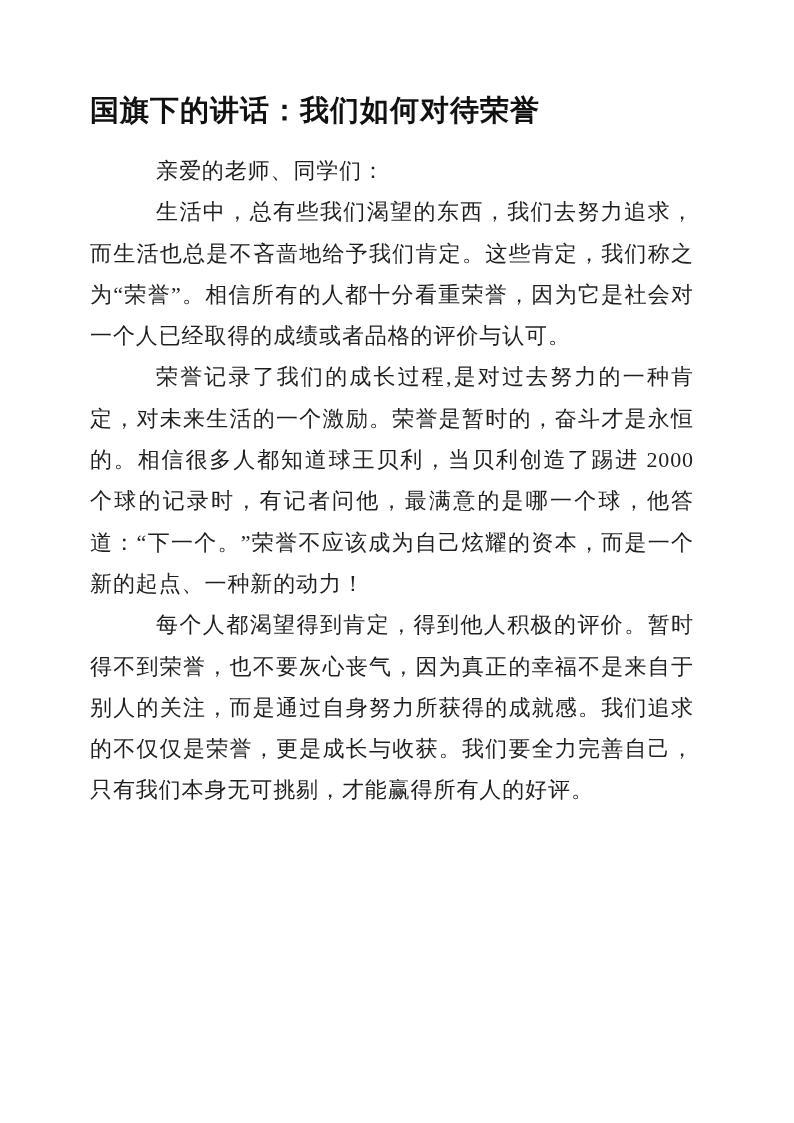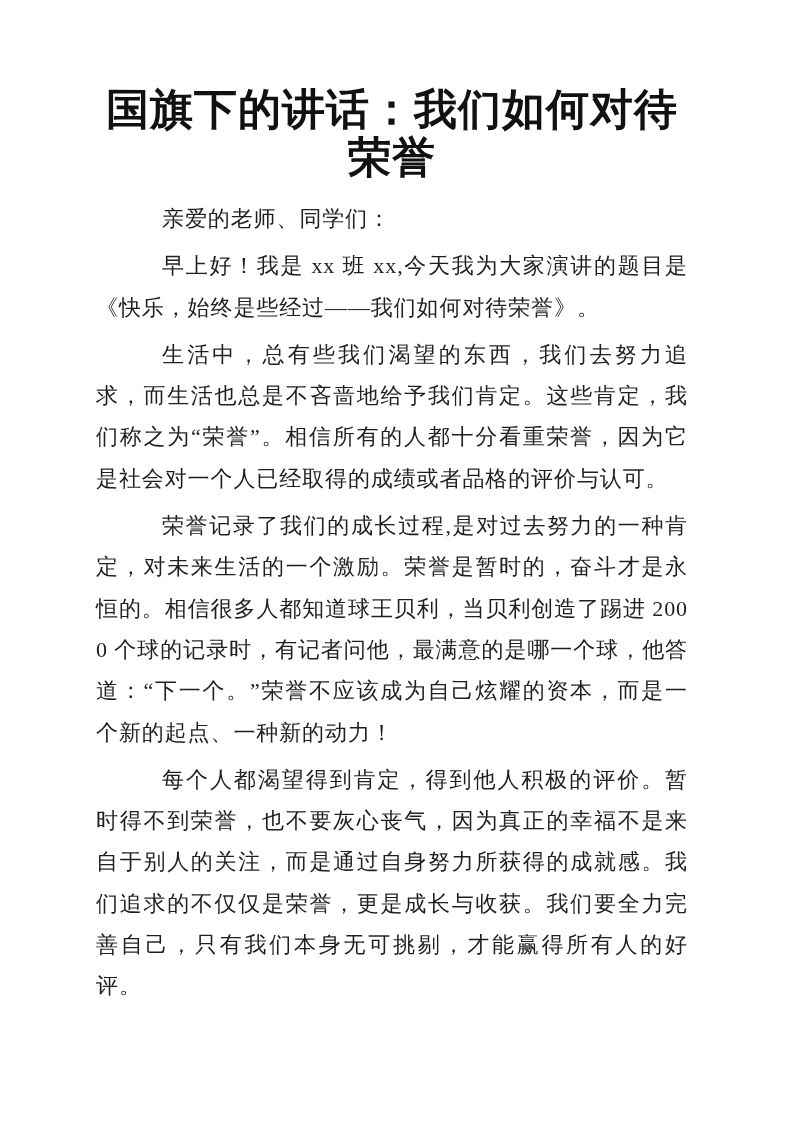--- a/index.html
+++ b/index.html
@@ -13,47 +13,46 @@
     height: 1123px;
     margin: 0 auto;
     background: #ffffff;
     box-sizing: border-box;
     padding: 86px 100px 0 90px;
     font-family: "Liberation Serif", "DejaVu Serif", serif;
     color: #1f1f1f;
     overflow: hidden;
   }
   .doc-title {
-    font-size: 43px;
+    font-size: 29px;
     font-weight: bold;
-    text-align: center;
+    text-align: left;
     line-height: 48px;
     letter-spacing: 1px;
     margin: 0 0 16px 0;
     color: #111111;
   }
   .para {
     font-size: 22px;
     line-height: 41.3px;
     letter-spacing: 0.9px;
     text-align: justify;
     text-indent: 66px;
-    margin: 6px;
+    margin: 0;
     word-break: break-all;
   }
 </style>
 </head>
 <body>
 
 <div class="page">
   <h1 class="doc-title">国旗下的讲话：我们如何对待荣誉</h1>
 
   <p class="para">亲爱的老师、同学们：</p>
 
-  <p class="para">早上好！我是 xx 班 xx,今天我为大家演讲的题目是《快乐，始终是些经过——我们如何对待荣誉》。</p>
 
   <p class="para">生活中，总有些我们渴望的东西，我们去努力追求，而生活也总是不吝啬地给予我们肯定。这些肯定，我们称之为“荣誉”。相信所有的人都十分看重荣誉，因为它是社会对一个人已经取得的成绩或者品格的评价与认可。</p>
 
 
   <p class="para">荣誉记录了我们的成长过程,是对过去努力的一种肯定，对未来生活的一个激励。荣誉是暂时的，奋斗才是永恒的。相信很多人都知道球王贝利，当贝利创造了踢进 2000 个球的记录时，有记者问他，最满意的是哪一个球，他答道：“下一个。”荣誉不应该成为自己炫耀的资本，而是一个新的起点、一种新的动力！</p>
 
   <p class="para">每个人都渴望得到肯定，得到他人积极的评价。暂时得不到荣誉，也不要灰心丧气，因为真正的幸福不是来自于别人的关注，而是通过自身努力所获得的成就感。我们追求的不仅仅是荣誉，更是成长与收获。我们要全力完善自己，只有我们本身无可挑剔，才能赢得所有人的好评。</p>
 </div>
 
 </body></html>

